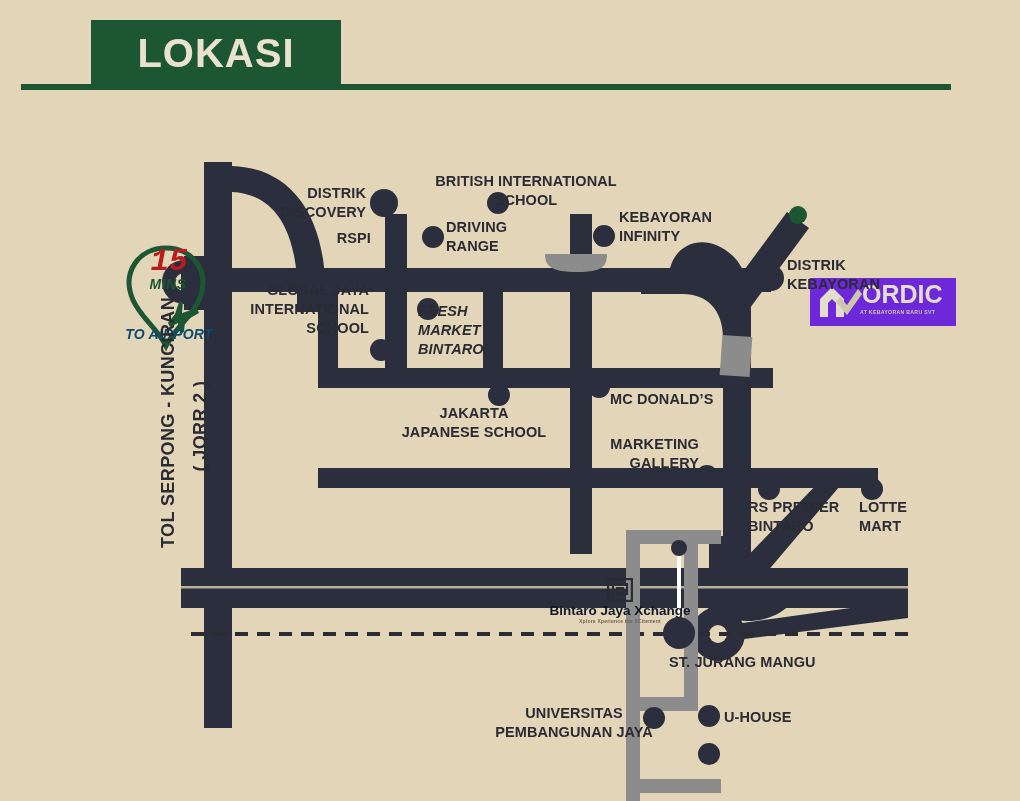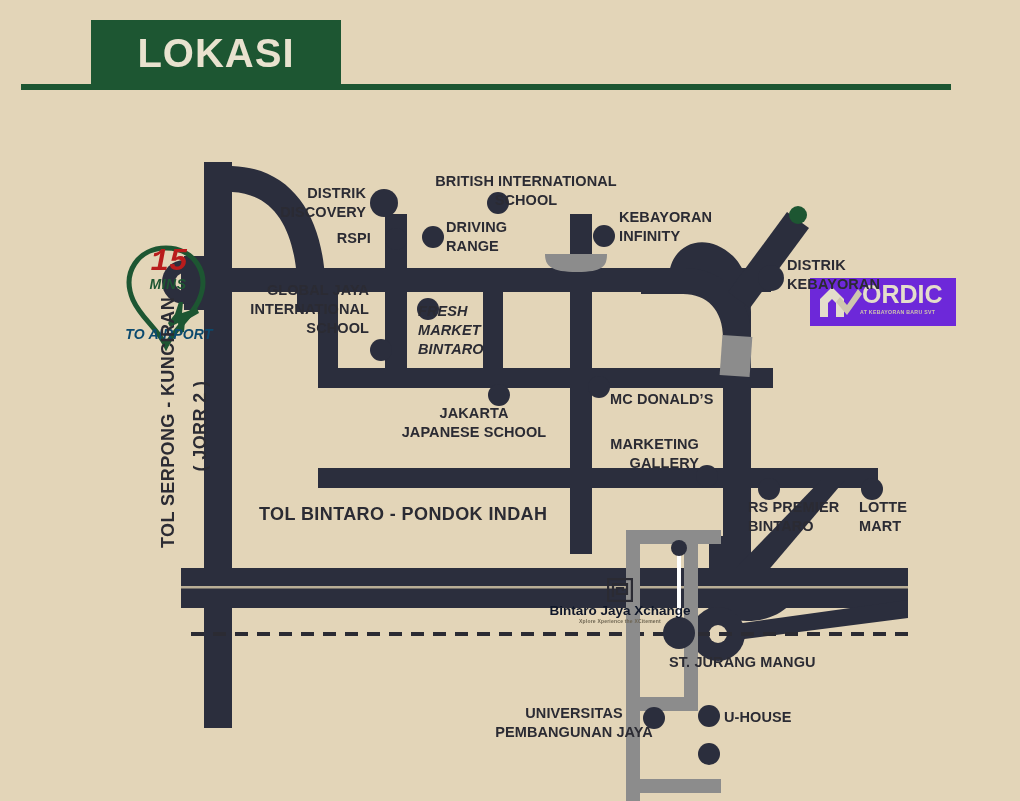--- a/index.html
+++ b/index.html
@@ -208,21 +208,20 @@
       <svg style="position:absolute;left:58px;top:0;" width="26" height="24">
         <rect x="1" y="1" width="24" height="22" fill="none" stroke="#2b2b33" stroke-width="2.4"></rect>
         <path d="M6,19 L6,6 L20,6 L20,16 L10,16 L10,10 L16,10 L16,13" fill="none" stroke="#2b2b33" stroke-width="2.2"></path>
       </svg>
       <div class="bn">Bintaro Jaya Xchange</div>
       <div class="bt">Xplore  Xperience  the XCitement</div>
     </div>
 
     <div class="lbl vert big" style="left:136px;top:452px;width:250px;">TOL SERPONG - KUNCIRAN</div>
     <div class="lbl vert big" style="left:168px;top:420px;width:180px;">( JORR 2 )</div>
-    <div class="lbl big" style="left:238px;top:407px;">TOL  BINTARO - PONDOK INDAH</div>
 
     <div class="lbl r" style="left:195px;top:88px;width:150px;">DISTRIK
 DISCOVERY</div>
     <div class="lbl r" style="left:250px;top:133px;width:100px;">RSPI</div>
     <div class="lbl" style="left:425px;top:122px;">DRIVING
 RANGE</div>
     <div class="lbl c" style="left:380px;top:76px;width:250px;">BRITISH INTERNATIONAL
 SCHOOL</div>
     <div class="lbl" style="left:598px;top:112px;">KEBAYORAN
 INFINITY</div>

